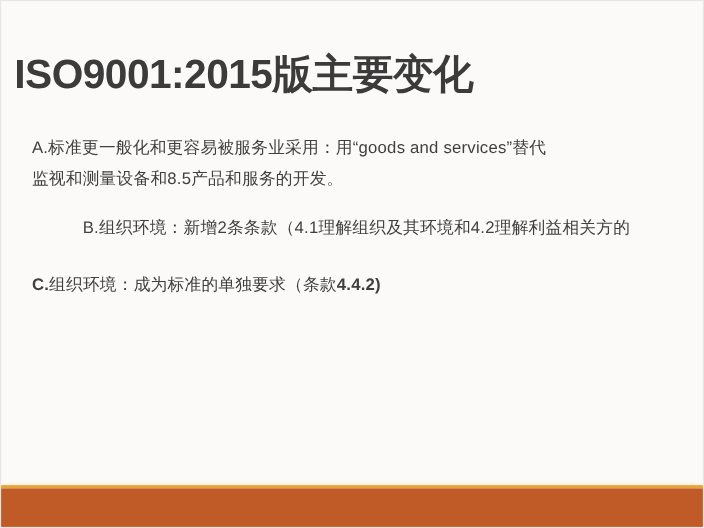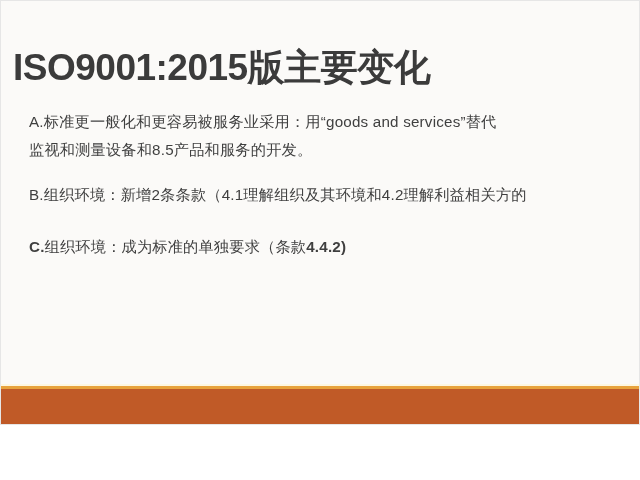--- a/index.html
+++ b/index.html
@@ -10,21 +10,21 @@
   body {
     width: 640px;
     height: 480px;
     overflow: hidden;
     font-family: "Liberation Sans", "DejaVu Sans", sans-serif;
   }
 
   .slide {
     position: relative;
     width: 640px;
-    height: 425px;
+    height: 480px;
     box-sizing: border-box;
     background: #fbfaf8;
     border: 1px solid #e6e6e6;
     overflow: hidden;
   }
 
   .slide-title {
     position: absolute;
     left: 12px;
     top: 45px;
@@ -33,39 +33,39 @@
     font-weight: bold;
     color: #3b3b3b;
     letter-spacing: -0.5px;
     white-space: nowrap;
     font-family: "Liberation Sans", "DejaVu Sans", sans-serif;
   }
 
   .body-block {
     position: absolute;
     left: 28px;
-    top: 107px;
+    top: 120px;
     width: 590px;
   }
 
   .para {
     color: #3f3f3f;
     font-size: 15.2px;
     line-height: 27.6px;
     letter-spacing: 0.2px;
     font-family: "Liberation Sans", "DejaVu Sans", sans-serif;
   }
 
   .para .ln {
     display: block;
     white-space: nowrap;
   }
 
   .para-a { margin: 0; }
-  .para-b { margin: 18px 0 0 0; }
+  .para-b { margin: 18px 0 0 0; text-align: center; }
   .para-c { margin: 24px 0 0 0; }
 
   .para-a .ln2 { padding-left: 10px; }
 
   .b { font-weight: bold; }
 
   .latin { font-family: "Liberation Sans", "DejaVu Sans", sans-serif; margin-top: 16px; }
 
   .footer-bar {
     position: absolute;

